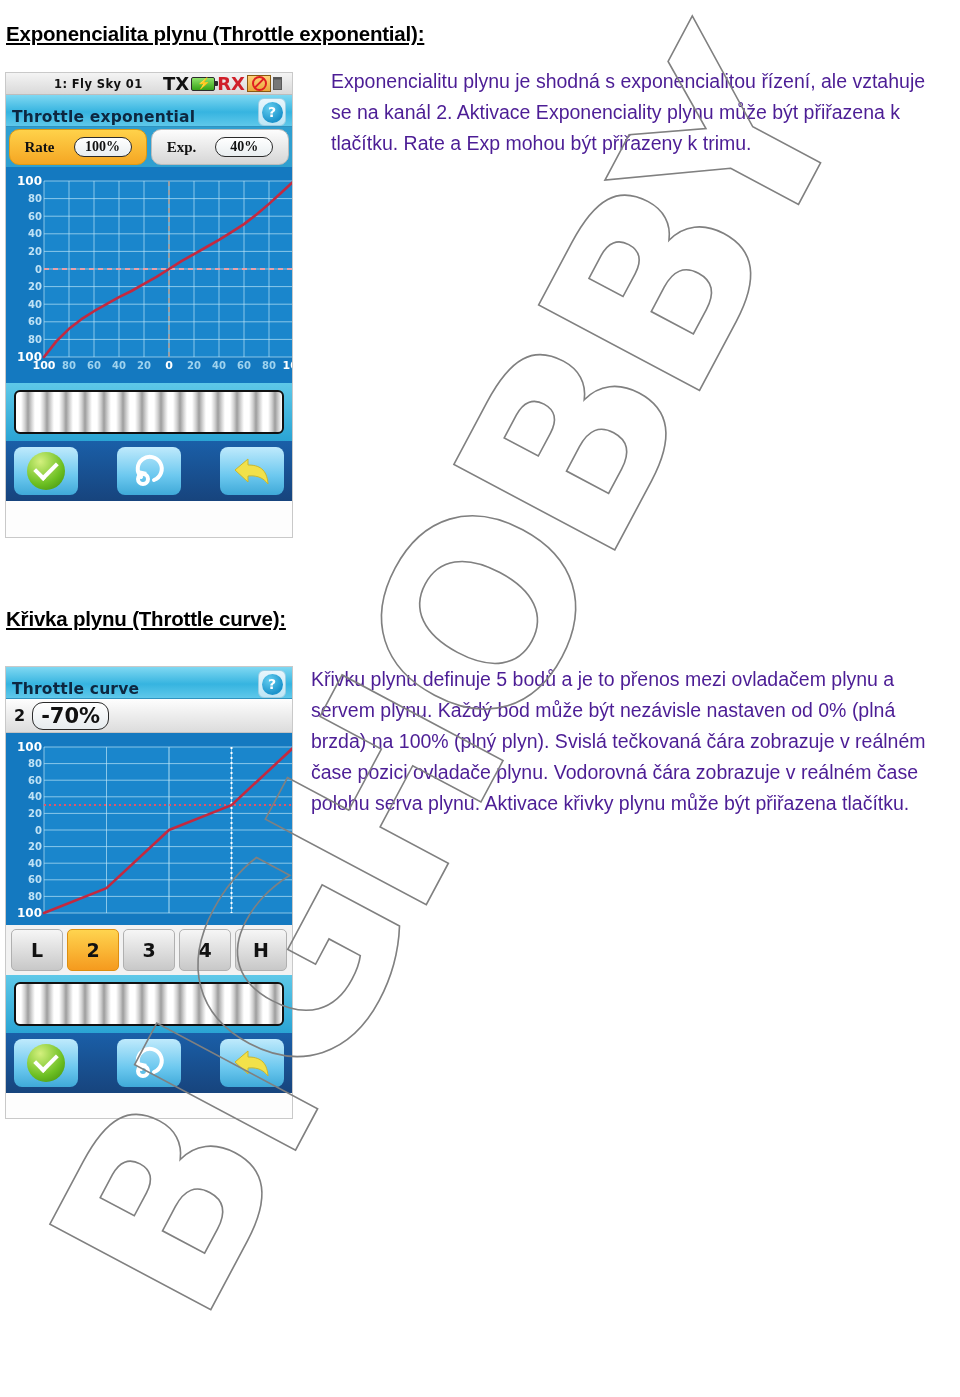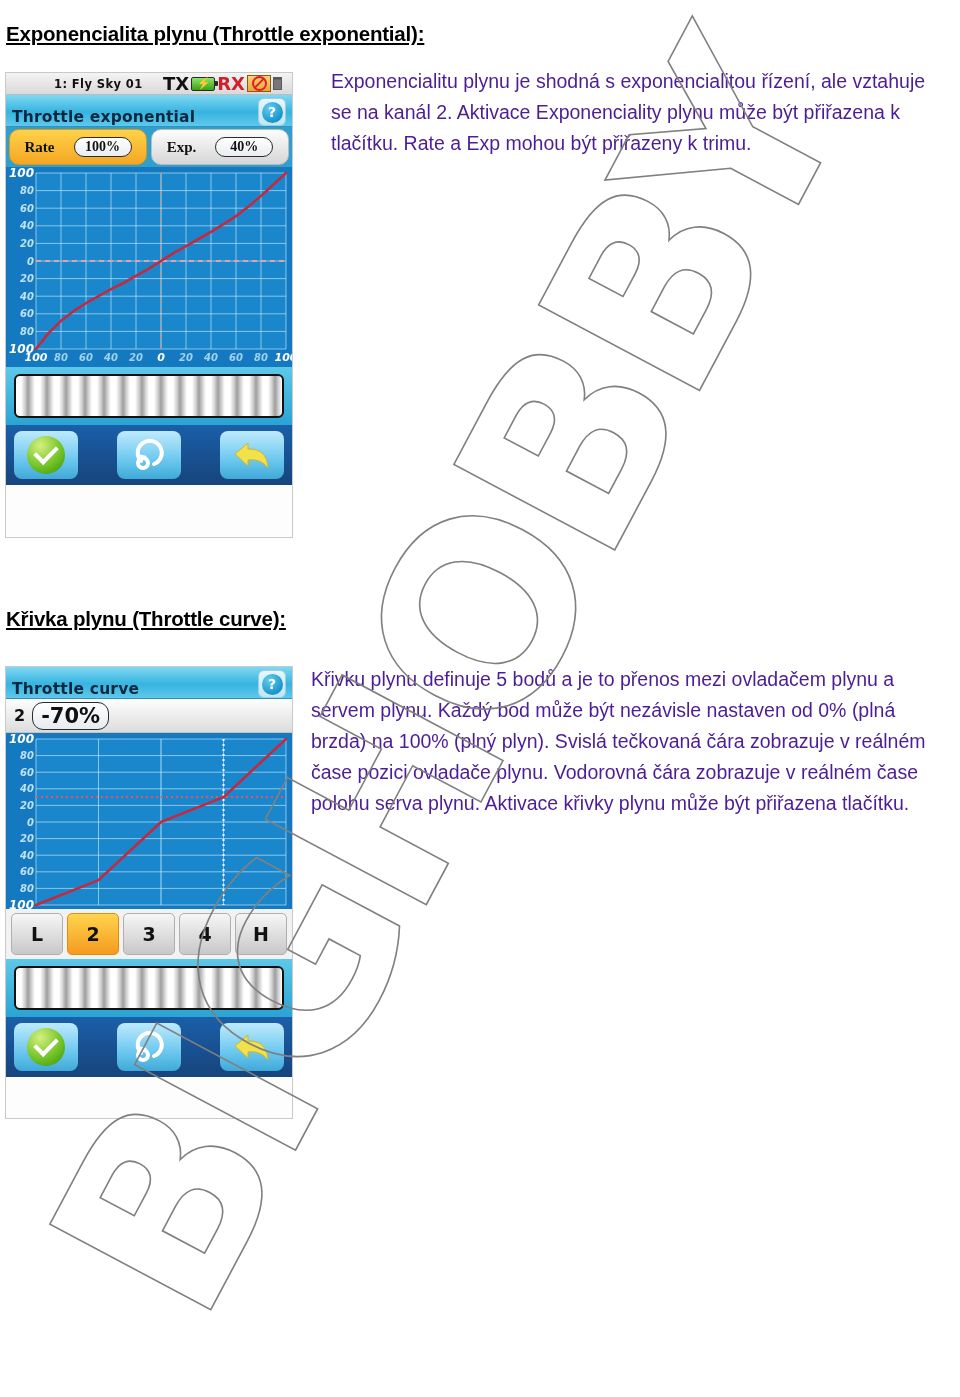--- a/index.html
+++ b/index.html
@@ -170,21 +170,21 @@
   }
   .pointrow .idx{font-size:16px;font-weight:bold;color:#111;}
   .pointrow .val{
     min-width:74px;text-align:center;
     background:linear-gradient(#ffffff,#e6ebee);
     border:1.6px solid #2b2b2b;border-radius:11px;
     font-size:21px;font-weight:bold;color:#111;padding:1px 8px;box-sizing:border-box;
   }
 
   
-  .graph-wrap{background:#1479c0;padding:0;font-style:italic;}
+  .graph-wrap{background:#1479c0;padding:8px;}
   .graph-wrap svg{display:block;}
 
   
   .keyrow{display:flex;gap:4px;padding:4px 5px;box-sizing:border-box;background:#f2f2f2;height:50px;}
   .key{
     flex:1;border-radius:5px;display:flex;align-items:center;justify-content:center;
     font-size:19px;font-weight:bold;color:#111;
     font-family:"DejaVu Sans",sans-serif;
     background:linear-gradient(#f6f6f6,#c8c8c8);
     border:1px solid #b0b0b0;

